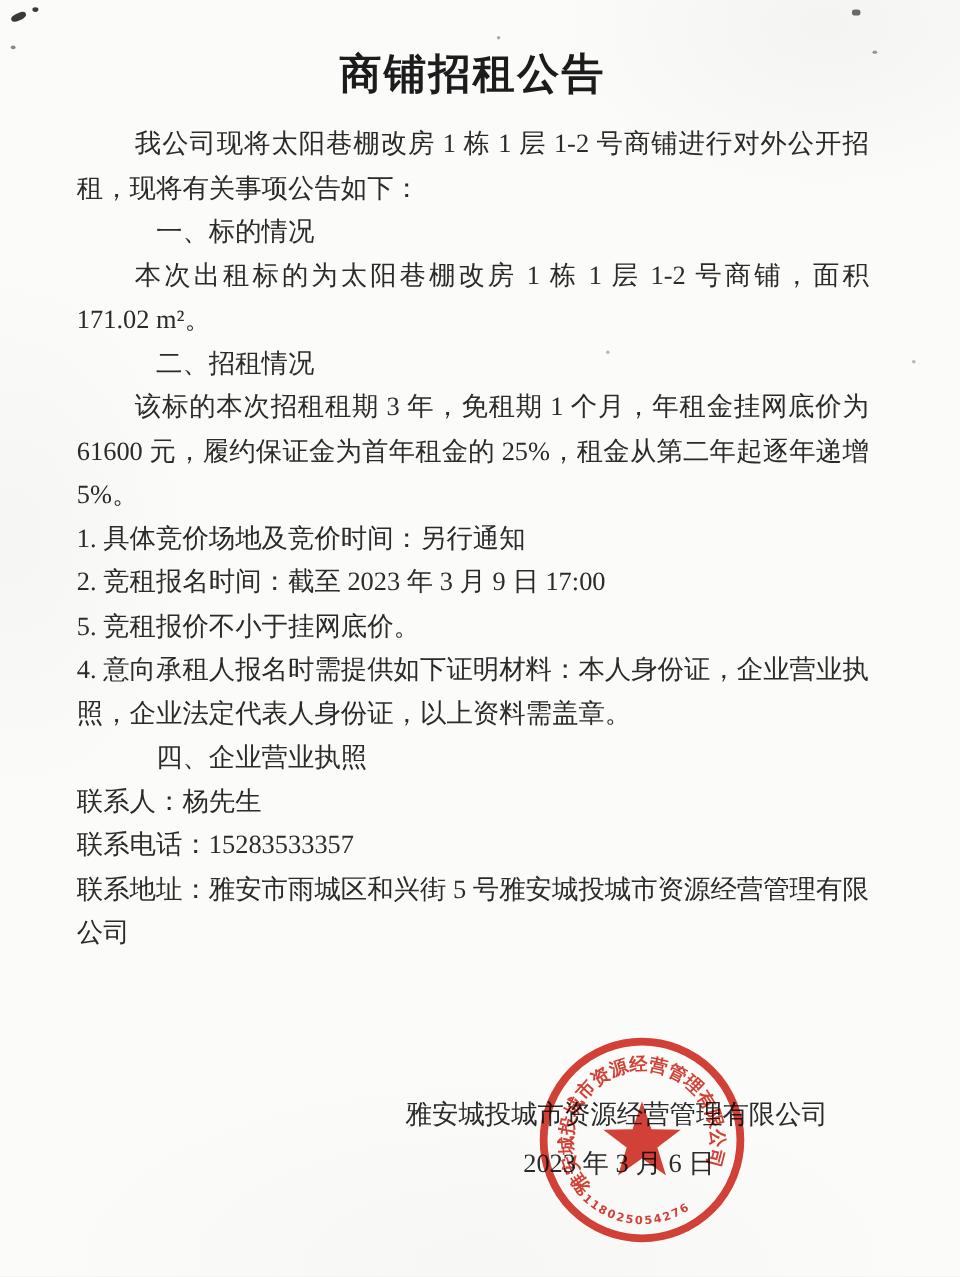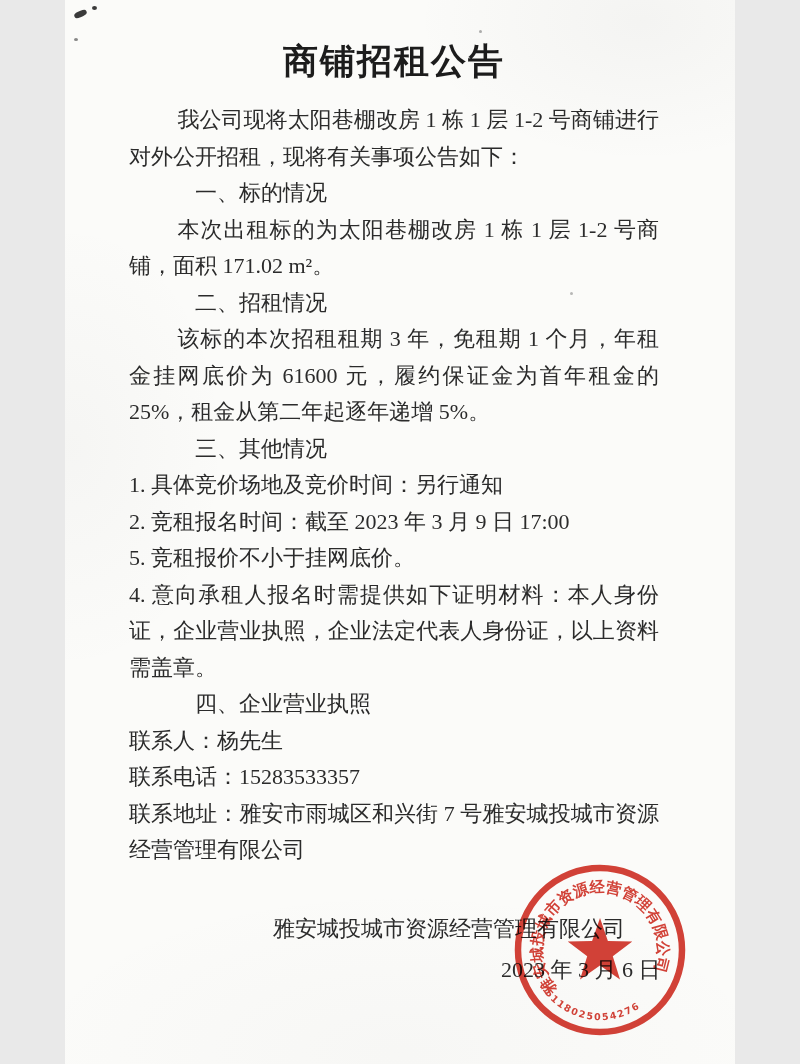--- a/index.html
+++ b/index.html
@@ -1,18 +1,18 @@
 <!DOCTYPE html>
 <html lang="zh"><head>
 <meta charset="utf-8">
 <style>
   html,body{margin:0;padding:0;background:#e9e9e9;}
   .page{
     position:relative;
-    width:670px;height:1064px;
+    width:800px;height:1064px;
     margin:0 auto;
     overflow:hidden;
     background:
       radial-gradient(ellipse 320px 200px at 86% 2%, rgba(110,110,110,.05), transparent 70%),
       radial-gradient(ellipse 220px 320px at 1% 42%, rgba(110,110,110,.04), transparent 70%),
       radial-gradient(ellipse 500px 220px at 50% 99%, rgba(120,120,120,.03), transparent 75%),
       #fbfbf9;
     font-family:"Liberation Serif","DejaVu Serif",serif;
     color:#2b2b2b;
   }
@@ -88,29 +88,28 @@
 
   <div class="content">
     <h1 class="doc-title">商铺招租公告</h1>
 
     <div class="doc-body">
       <p class="para">我公司现将太阳巷棚改房 1 栋 1 层 1-2 号商铺进行对外公开招租，现将有关事项公告如下：</p>
       <p class="heading">一、标的情况</p>
       <p class="para">本次出租标的为太阳巷棚改房 1 栋 1 层 1-2 号商铺，面积 171.02 m²。</p>
       <p class="heading">二、招租情况</p>
       <p class="para">该标的本次招租租期 3 年，免租期 1 个月，年租金挂网底价为 61600 元，履约保证金为首年租金的 25%，租金从第二年起逐年递增 5%。</p>
-      <p class="heading">三、其他情况</p>
       <p class="item">1. 具体竞价场地及竞价时间：另行通知</p>
       <p class="item">2. 竞租报名时间：截至 2023 年 3 月 9 日 17:00</p>
       <p class="item">5. 竞租报价不小于挂网底价。</p>
       <p class="item">4. 意向承租人报名时需提供如下证明材料：本人身份证，企业营业执照，企业法定代表人身份证，以上资料需盖章。</p>
       <p class="heading">四、企业营业执照</p>
       <p class="contact">联系人：杨先生</p>
       <p class="contact">联系电话：15283533357</p>
-      <p class="contact">联系地址：雅安市雨城区和兴街 7 号雅安城投城市资源经营管理有限公司</p>
+      <p class="contact">联系地址：雅安市雨城区和兴街 5 号雅安城投城市资源经营管理有限公司</p>
     </div>
   </div>
 
   <div class="sig-company">雅安城投城市资源经营管理有限公司</div>
   <div class="sig-date">2023 年 3 月 6 日</div>
 
   <svg class="seal" viewBox="0 0 176 176" xmlns="http://www.w3.org/2000/svg">
     <circle cx="88" cy="88" r="82" fill="none" stroke-width="6.5" stroke="#d0281c"></circle>
     <defs>
       <path id="sealTextArc" d="M 44.9 126.8 A 58 58 0 1 1 131.1 126.8" fill="none"></path>

